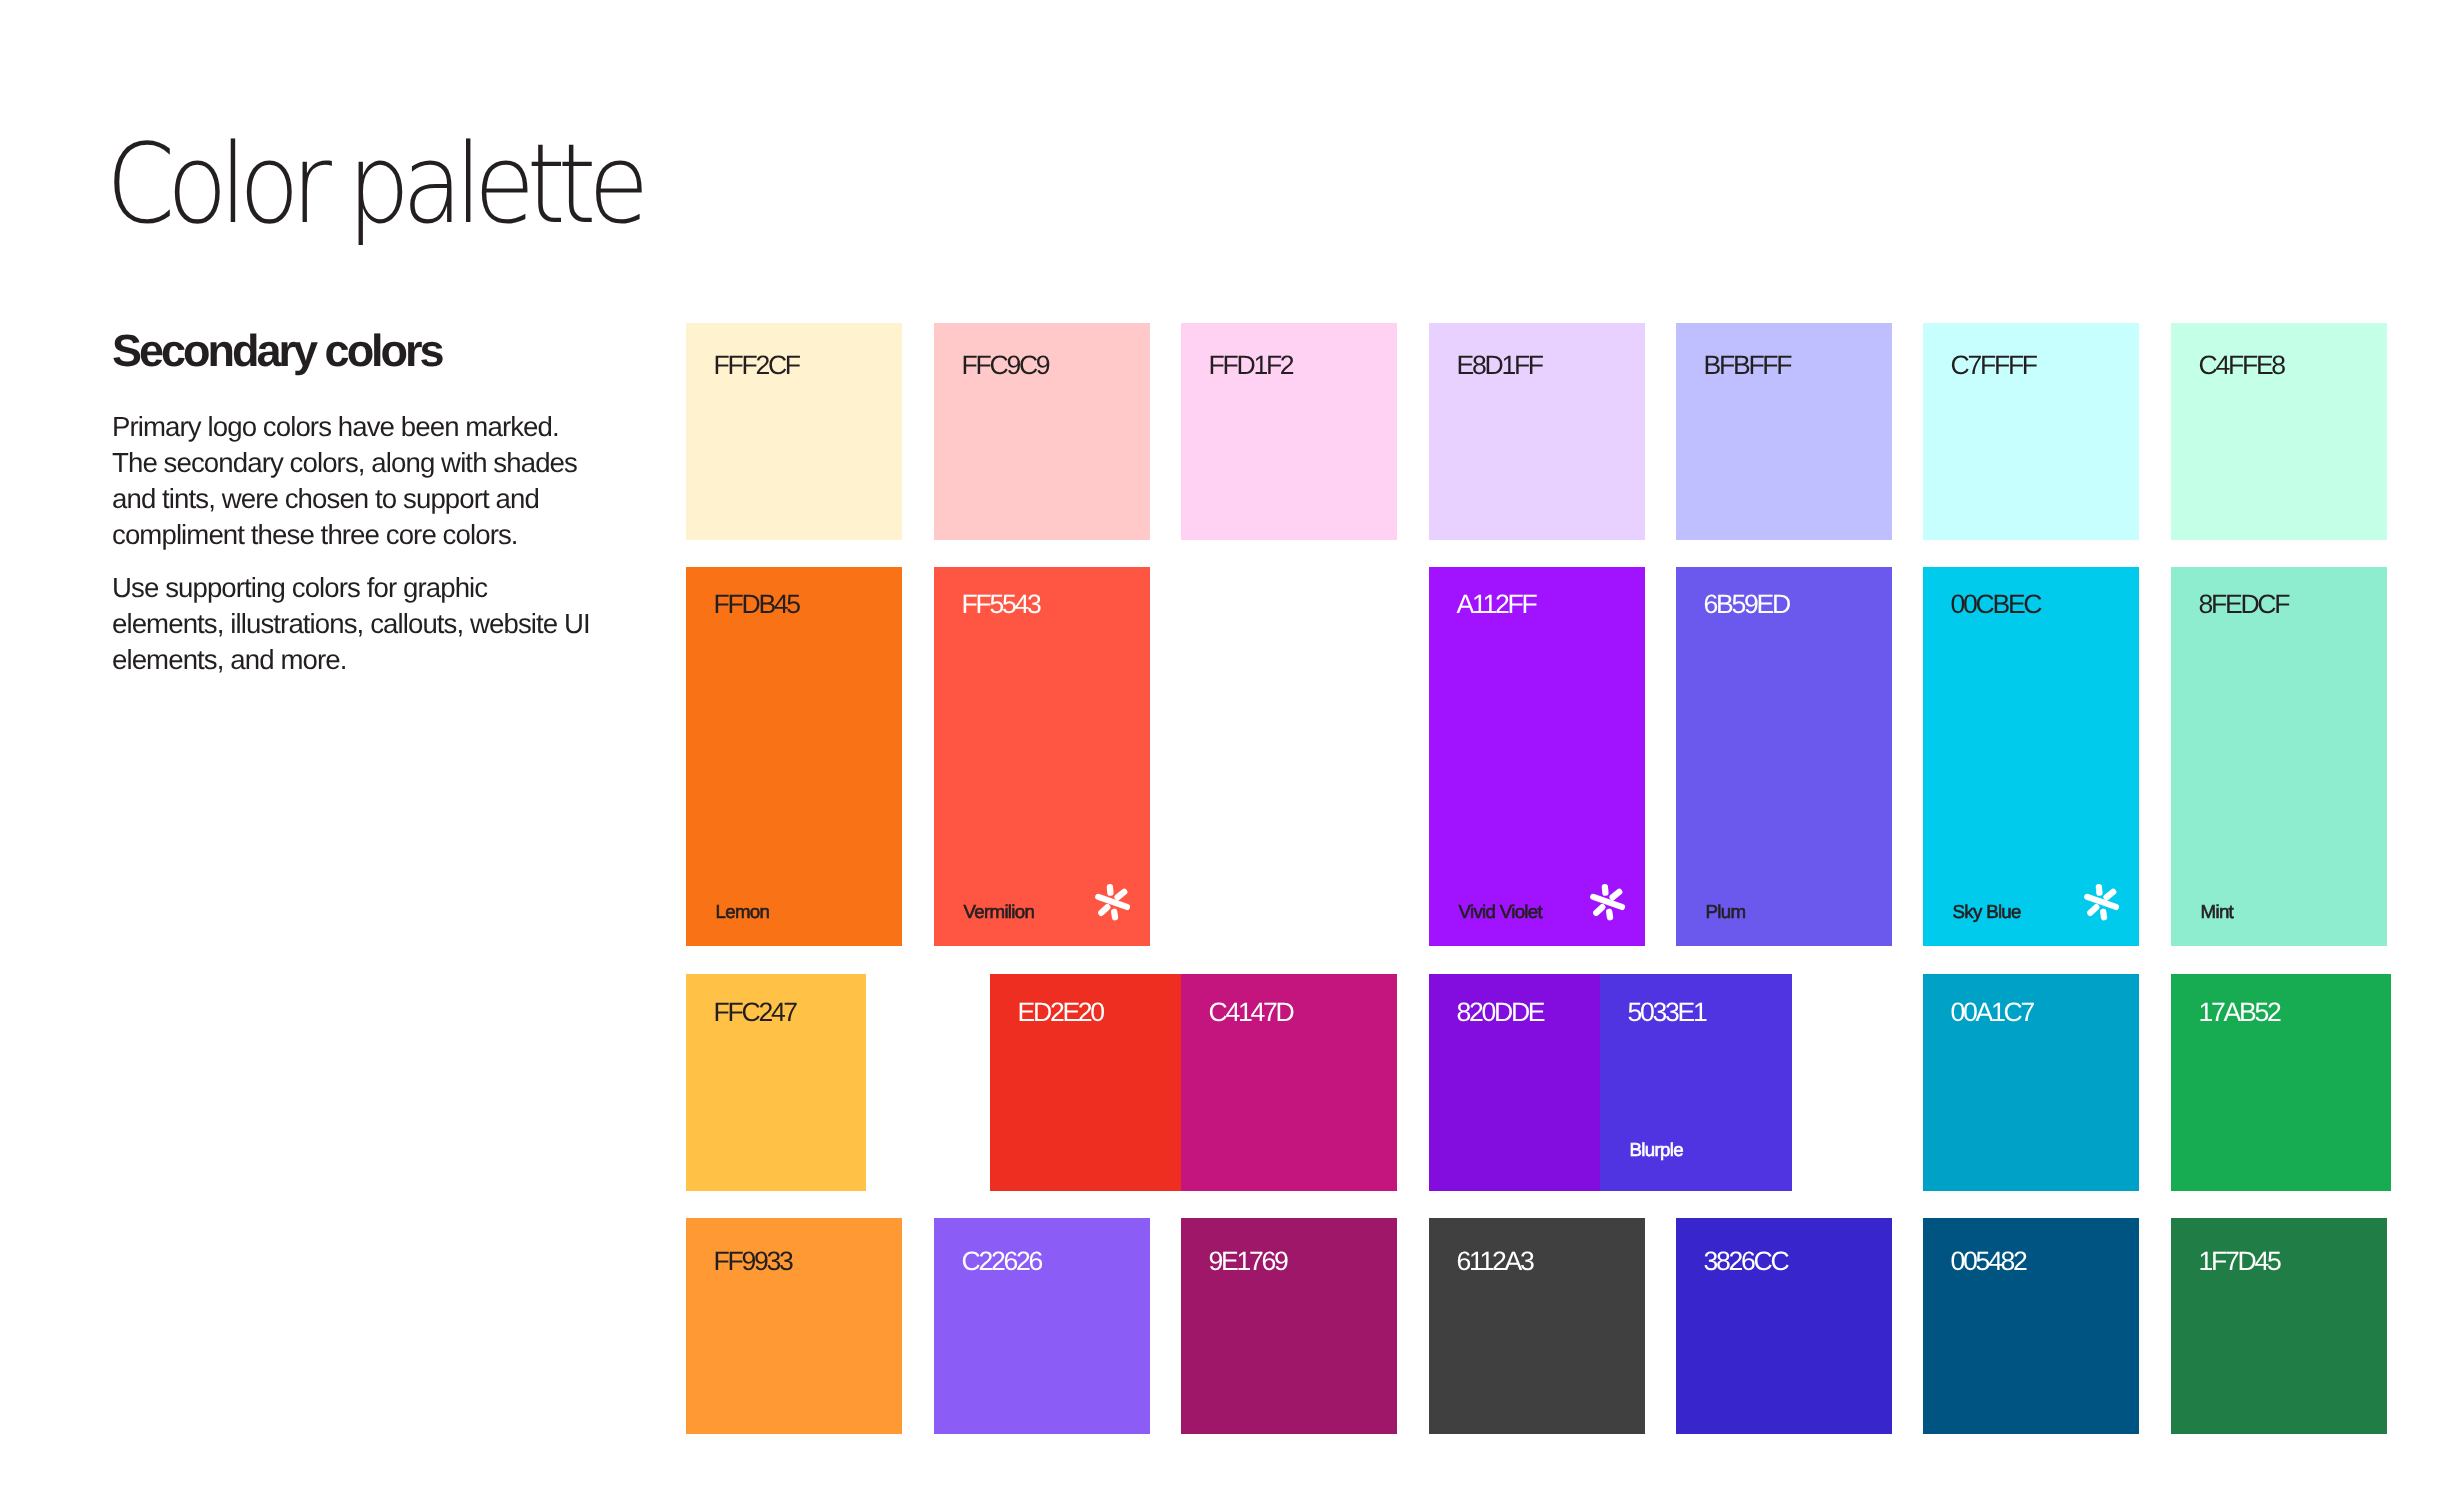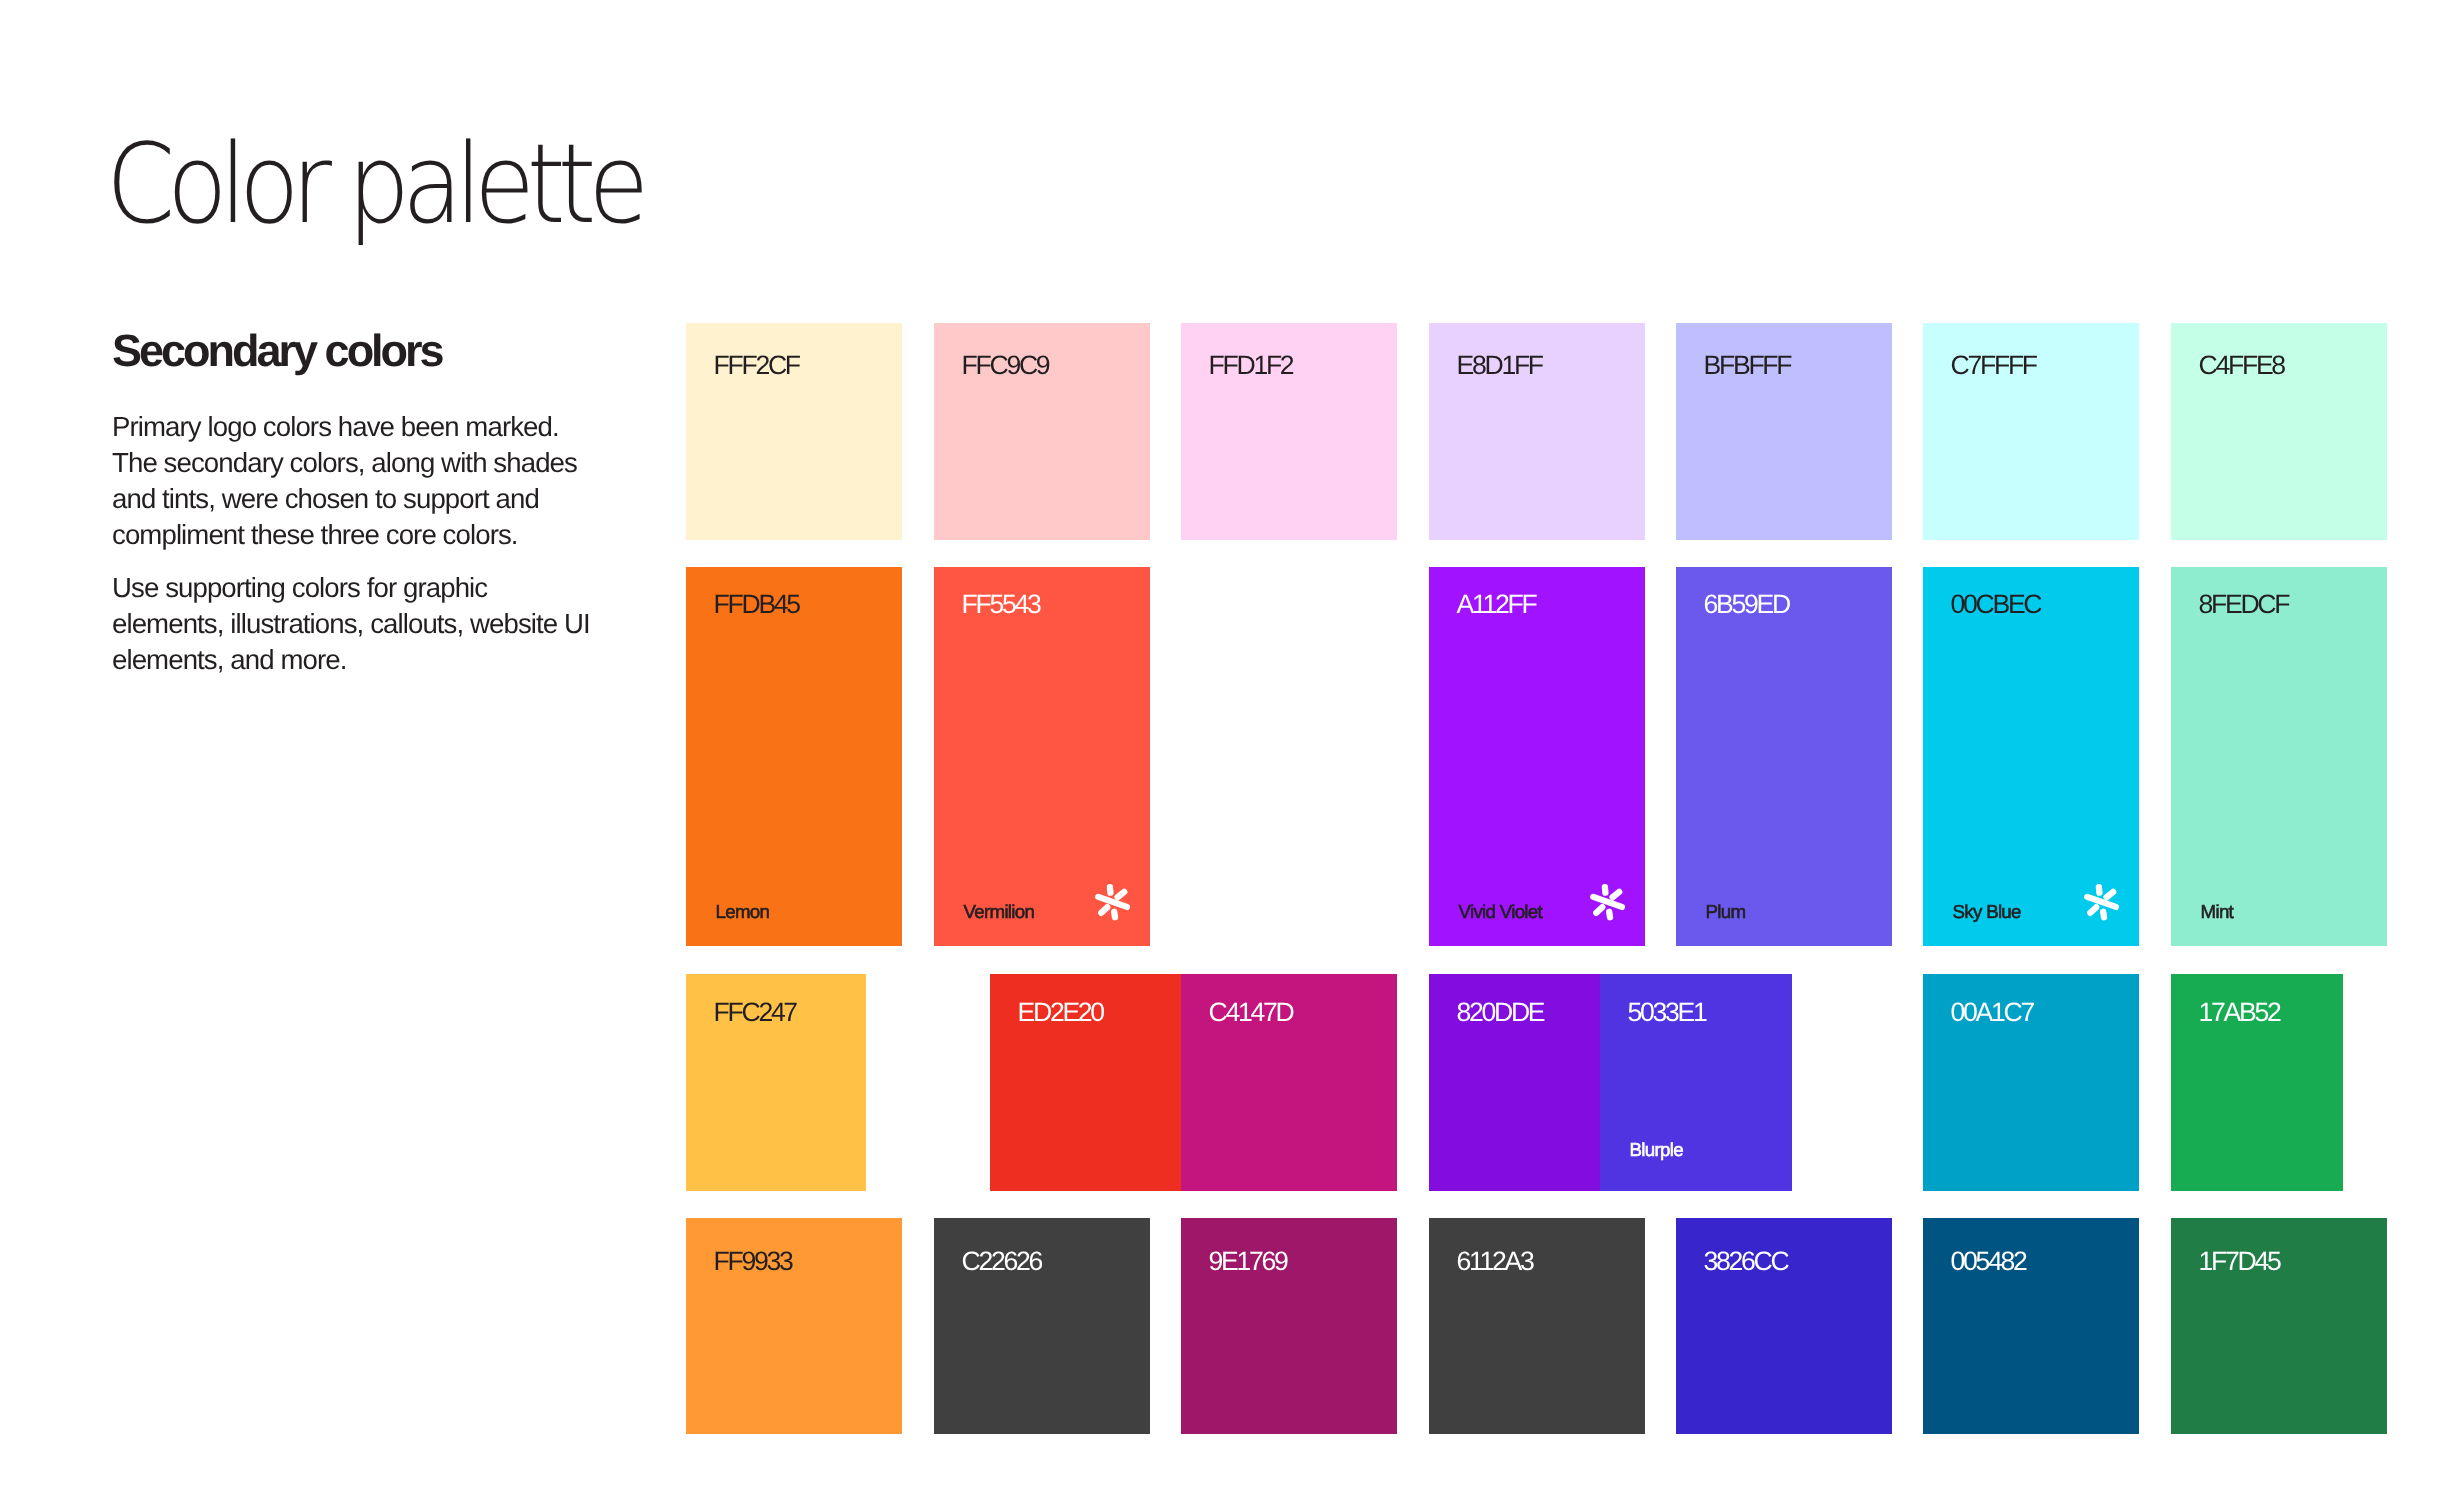--- a/index.html
+++ b/index.html
@@ -138,27 +138,27 @@
   <div class="sw" style="left:1429px;top:974px;width:216px;height:217px;background:#820DDE;">
     <span class="hex white" style="top:25px">820DDE</span>
   </div>
   <div class="sw" style="left:1600px;top:974px;width:192px;height:217px;background:#5033E1;padding-left:22px;">
     <span class="hex white" style="top:25px">5033E1</span>
     <span class="nm white" style="top:166px">Blurple</span>
   </div>
   <div class="sw" style="left:1923px;top:974px;width:216px;height:217px;background:#00A1C7;">
     <span class="hex white" style="top:25px">00A1C7</span>
   </div>
-  <div class="sw" style="left:2171px;top:974px;width:172px;height:217px;background:#17AB52;">
+  <div class="sw" style="left:2171px;top:974px;width:220px;height:217px;background:#17AB52;">
     <span class="hex white" style="top:25px">17AB52</span>
   </div>
   <div class="sw" style="left:686px;top:1218px;width:216px;height:216px;background:#FF9933;">
     <span class="hex dark" style="top:29.6px">FF9933</span>
   </div>
-  <div class="sw" style="left:934px;top:1218px;width:216px;height:216px;background:#404040;text-decoration:underline;">
+  <div class="sw" style="left:934px;top:1218px;width:216px;height:216px;background:#8b5cf6;text-decoration:underline;">
     <span class="hex white" style="top:29.6px">C22626</span>
   </div>
   <div class="sw" style="left:1181px;top:1218px;width:216px;height:216px;background:#9E1769;">
     <span class="hex white" style="top:29.6px">9E1769</span>
   </div>
   <div class="sw" style="left:1429px;top:1218px;width:216px;height:216px;background:#404040;">
     <span class="hex white" style="top:29.6px">6112A3</span>
   </div>
   <div class="sw" style="left:1676px;top:1218px;width:216px;height:216px;background:#3826CC;">
     <span class="hex white" style="top:29.6px">3826CC</span>

